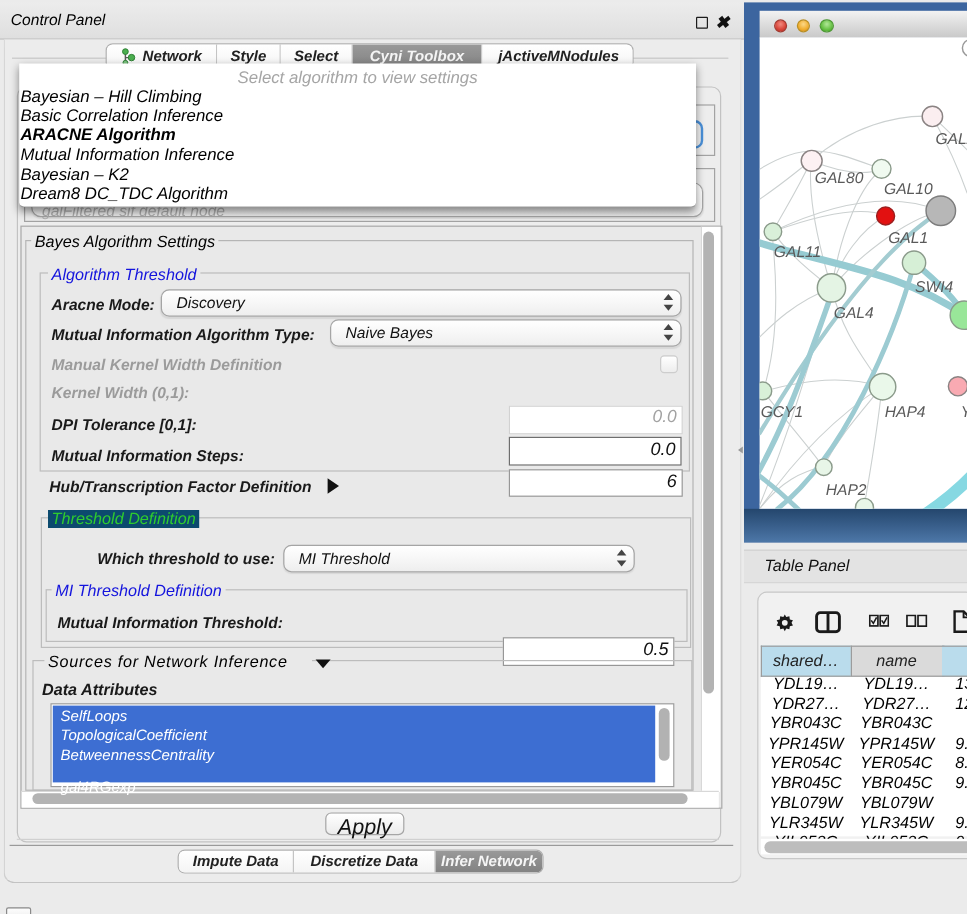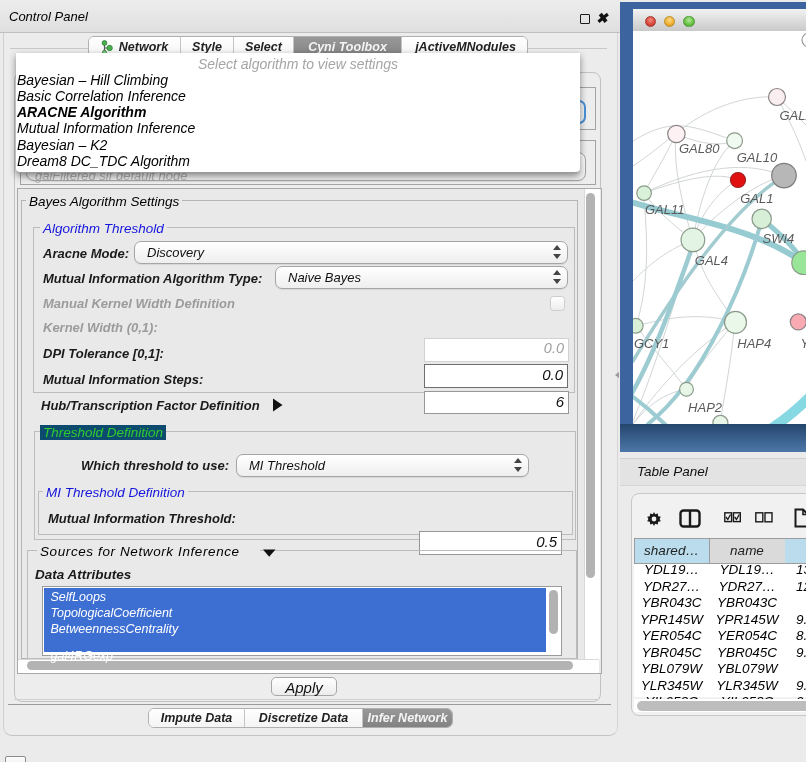--- a/index.html
+++ b/index.html
@@ -128,21 +128,21 @@
   <div class="blbl" style="left:35px;top:567px;font-size:13.5px;">Data Attributes</div>
 
   <div class="abs" style="left:42px;top:586px;width:518px;height:68px;background:#ffffff;border:1px solid #9b9b9b;"></div>
   <div class="abs" style="left:43.5px;top:588px;width:502px;height:64px;background:#3d6ed2;"></div>
   <div class="abs" style="left:50.5px;top:590px;width:400px;height:16px;font-size:12.5px;color:#fff;">SelfLoops</div>
   <div class="abs" style="left:50.5px;top:606px;width:400px;height:16px;font-size:12.5px;color:#fff;">TopologicalCoefficient</div>
   <div class="abs" style="left:50.5px;top:622px;width:400px;height:16px;font-size:12.5px;color:#fff;">BetweennessCentrality</div>
   <div class="abs" style="left:50.5px;top:617px;width:400px;height:16px;font-size:12.5px;color:#fff;margin-top:32px;">gal4RGexp</div>
   <div class="abs" style="left:548.5px;top:590px;width:9px;height:44px;background:#b2b2b2;border-radius:5px;"></div>
 
-  <div class="abs" style="left:271px;top:677px;width:64px;height:16px;border:1px solid #a6a6a6;border-radius:5px;background:linear-gradient(180deg,#ffffff,#ececec);text-align:center;font-size:15px;color:#111;padding-top:1px;">Apply</div>
+  <div class="abs" style="left:271px;top:677px;width:64px;height:16px;border:1px solid #a6a6a6;border-radius:5px;background:linear-gradient(180deg,#ffffff,#ececec);text-align:center;font-size:18px;color:#111;padding-top:1px;">Apply</div>
 
   <div class="abs" style="left:14px;top:699px;width:585px;height:1px;background:#d0d0d0;"></div>
   <div class="abs" style="left:8px;top:704px;width:603px;height:1px;background:#9a9a9a;"></div>
 
   <div class="seg" style="left:148px;top:707.5px;width:303px;height:18px;font-size:12.5px;font-weight:bold;">
     <div class="s" style="width:95px;">Impute Data</div>
     <div class="s" style="width:117px;">Discretize Data</div>
     <div class="s sel" style="width:89px;">Infer Network</div>
   </div>
 

